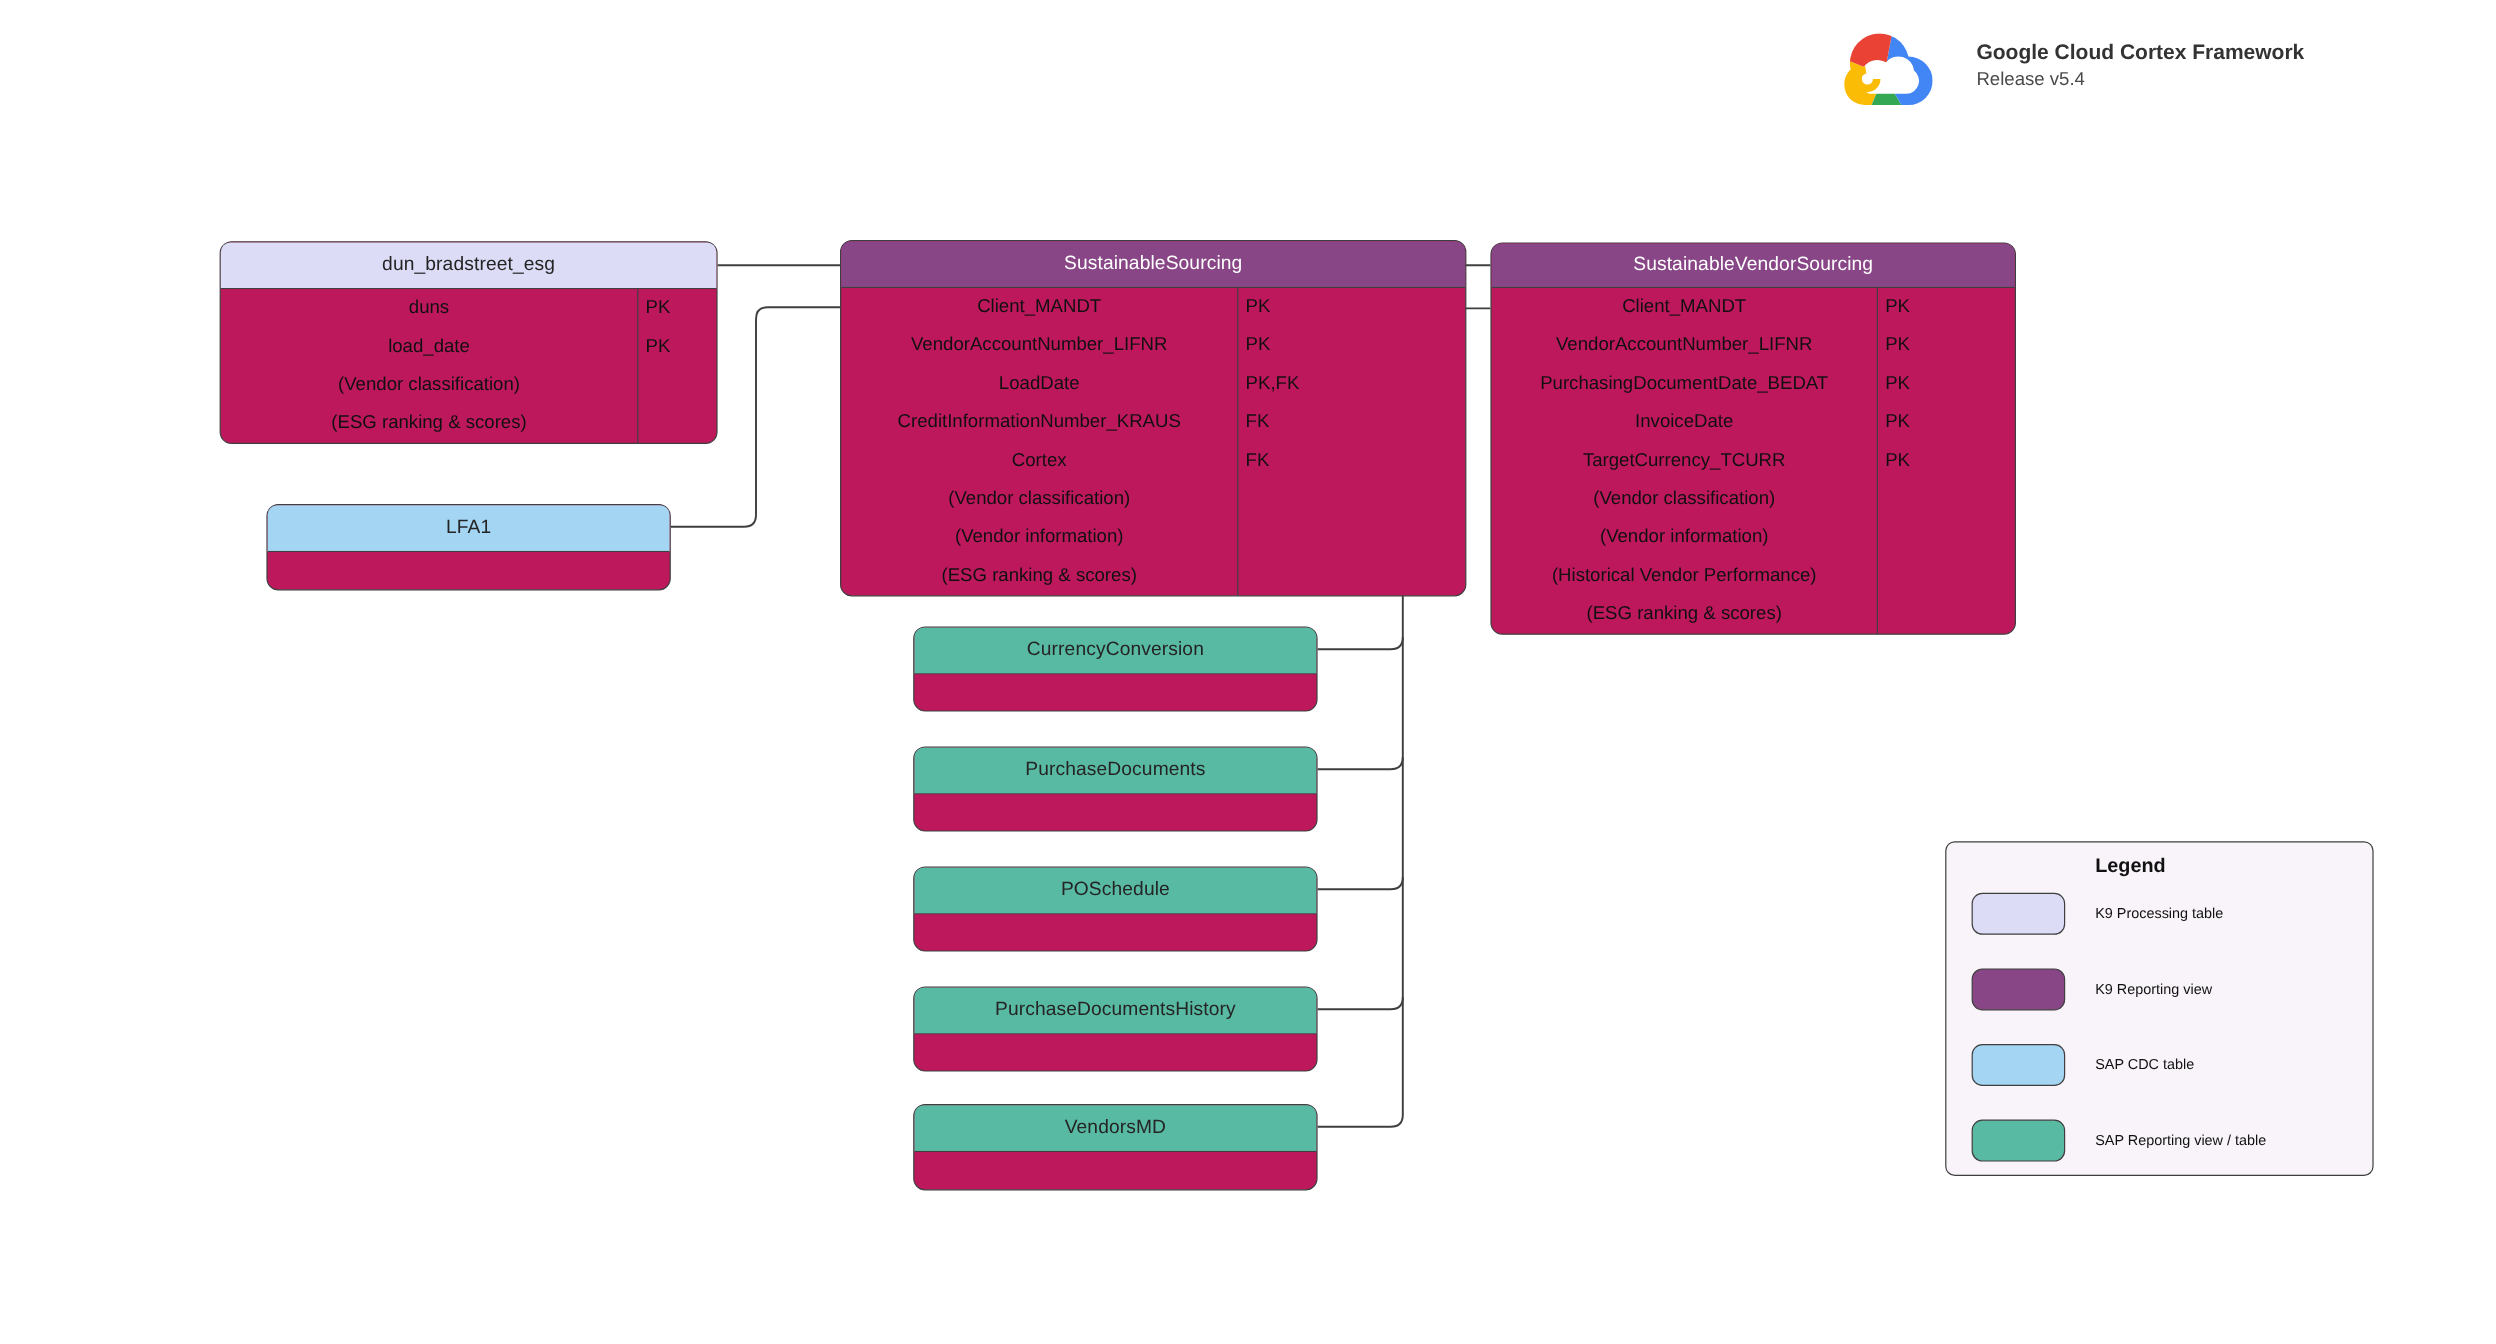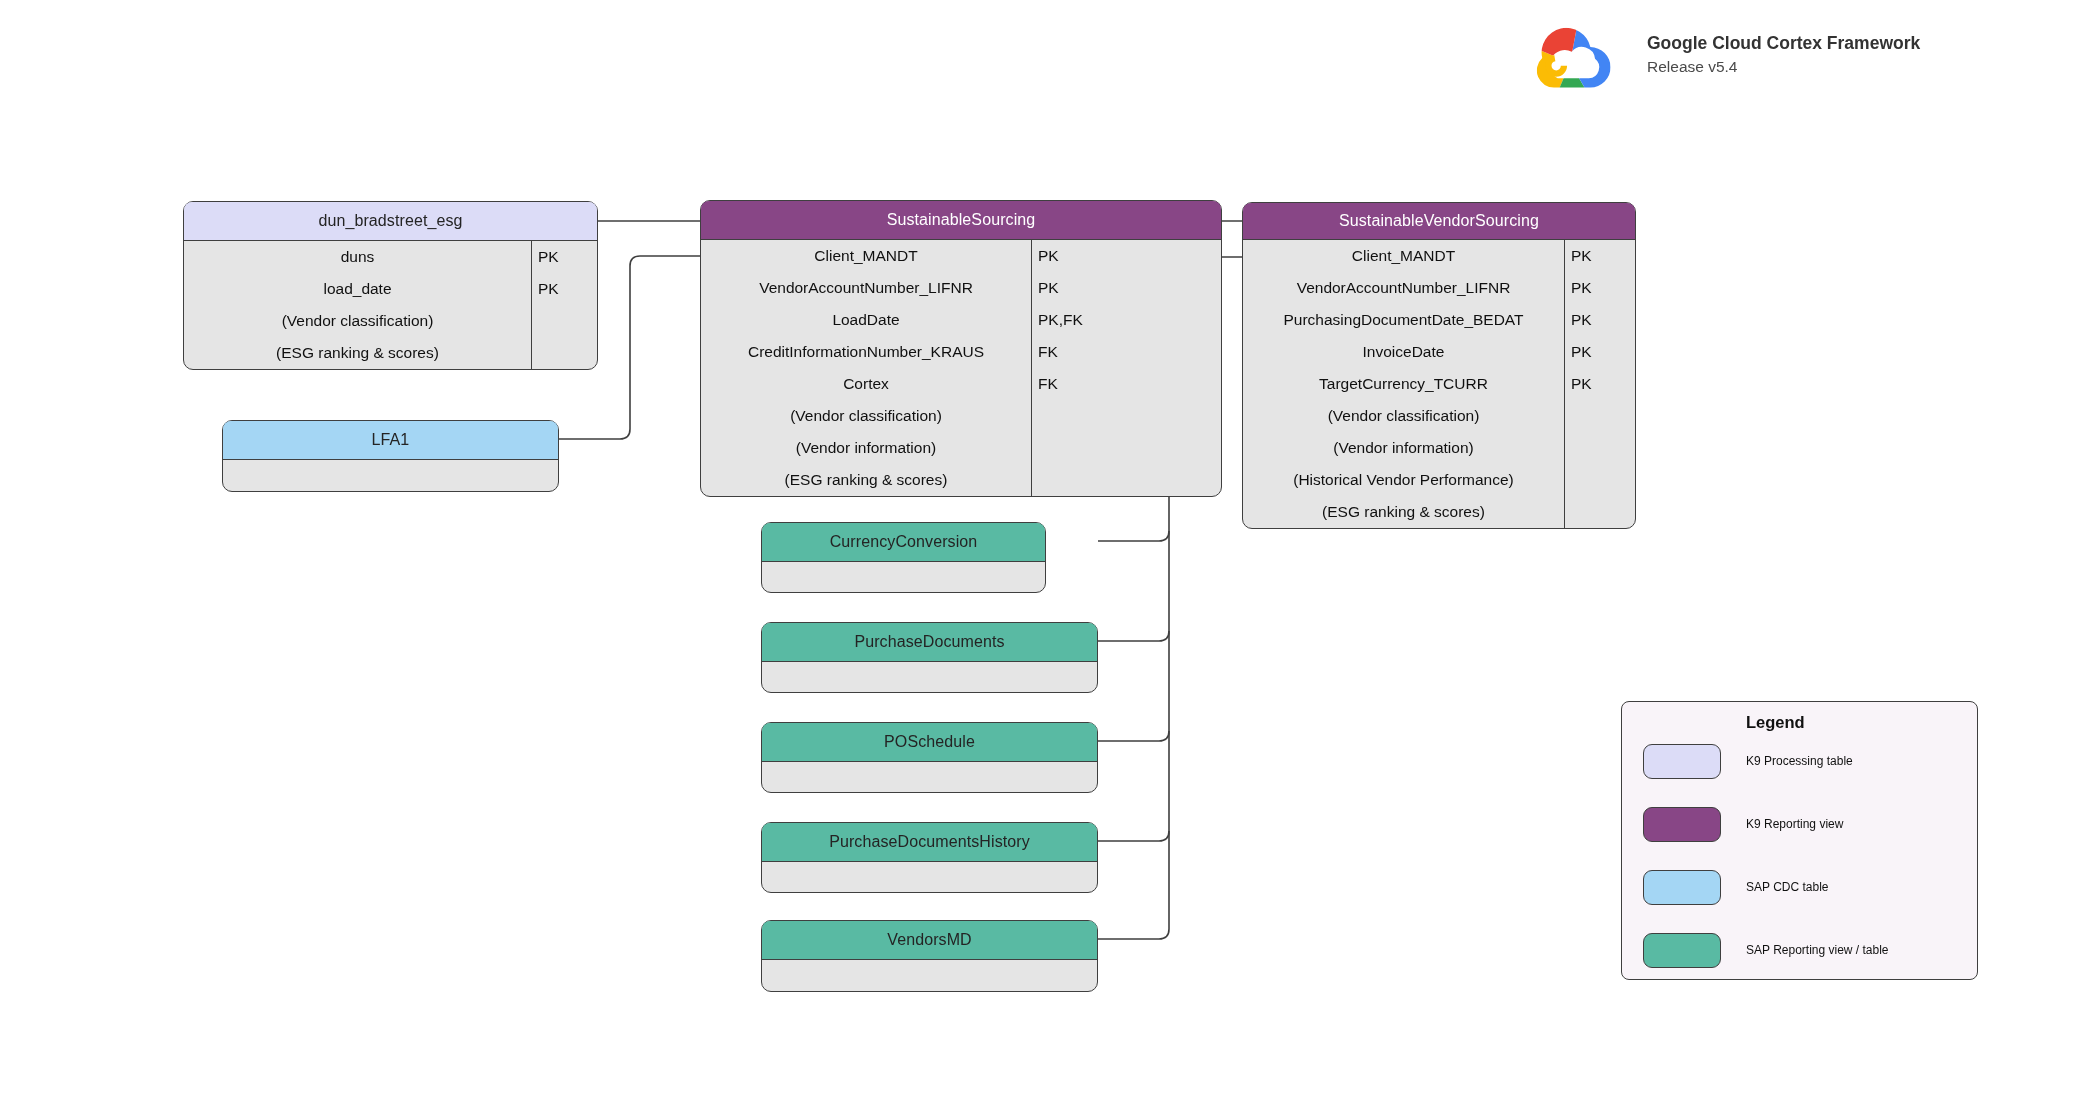--- a/index.html
+++ b/index.html
@@ -6,21 +6,21 @@
   body{
     width:2080px;height:1120px;position:relative;overflow:hidden;
     background:#ffffff;font-family:"Liberation Sans",sans-serif;
     -webkit-font-smoothing:antialiased;
   }
   
   #connectors{position:absolute;left:0;top:0;width:2080px;height:1120px;pointer-events:none;}
   #connectors path{fill:none;stroke:#3F3F3F;stroke-width:1.6px;}
   
   .erd-table{
-    position:absolute;box-sizing:border-box;background:#e5e5e5;
+    position:absolute;box-sizing:border-box;background:#be185d;
     border:1.6px solid #3F3F3F;border-radius:10px;
   }
   .erd-header{
     height:var(--hh,38px);display:flex;align-items:center;justify-content:center;
     border-bottom:1.6px solid #3F3F3F;border-radius:8px 8px 0 0;
     font-size:16px;color:#242424;letter-spacing:0.1px;
   }
   .erd-table.light-text .erd-header{color:#ffffff;}
   .erd-body{position:relative;height:var(--bh,32px);display:flex;flex-direction:column;border-radius:0 0 8px 8px;}
   .erd-row{flex:1;display:flex;align-items:center;font-size:15.5px;color:#101010;white-space:nowrap;}
@@ -146,21 +146,21 @@
         <span class="erd-field">(Vendor information)</span>
         <span class="erd-key"></span>
       </div>
       <div class="erd-row">
         <span class="erd-field">(ESG ranking &amp; scores)</span>
         <span class="erd-key"></span>
       </div>
     </div>
 </div>
 
-<div class="erd-table has-keys light-text" style="left:1242px;top:202px;width:394px;--hh:36px;--bh:288px;--namew:321px;">
+<div class="erd-table has-keys light-text" style="left:1242px;top:202px;width:438px;--hh:36px;--bh:288px;--namew:321px;">
   <div class="erd-header" style="background: rgb(136, 70, 134);">
     <span>SustainableVendorSourcing</span>
   </div>
   <div class="erd-body">
     <div class="erd-divider"></div>
   <div class="erd-row">
         <span class="erd-field">Client_MANDT</span>
         <span class="erd-key">PK</span>
       </div>
       <div class="erd-row">
@@ -191,21 +191,21 @@
         <span class="erd-field">(Historical Vendor Performance)</span>
         <span class="erd-key"></span>
       </div>
       <div class="erd-row">
         <span class="erd-field">(ESG ranking &amp; scores)</span>
         <span class="erd-key"></span>
       </div>
     </div>
 </div>
 
-<div class="erd-table" style="left:761px;top:522px;width:285px;--hh:38px;--bh:30px;">
+<div class="erd-table" style="left:761px;top:522px;width:337px;--hh:38px;--bh:30px;">
   <div class="erd-header" style="background: rgb(89, 186, 163);">
     <span>CurrencyConversion</span>
   </div>
   <div class="erd-body"></div>
 </div>
 
 <div class="erd-table" style="left:761px;top:622px;width:337px;--hh:38px;--bh:30px;">
   <div class="erd-header" style="background: rgb(89, 186, 163);">
     <span>PurchaseDocuments</span>
   </div>

